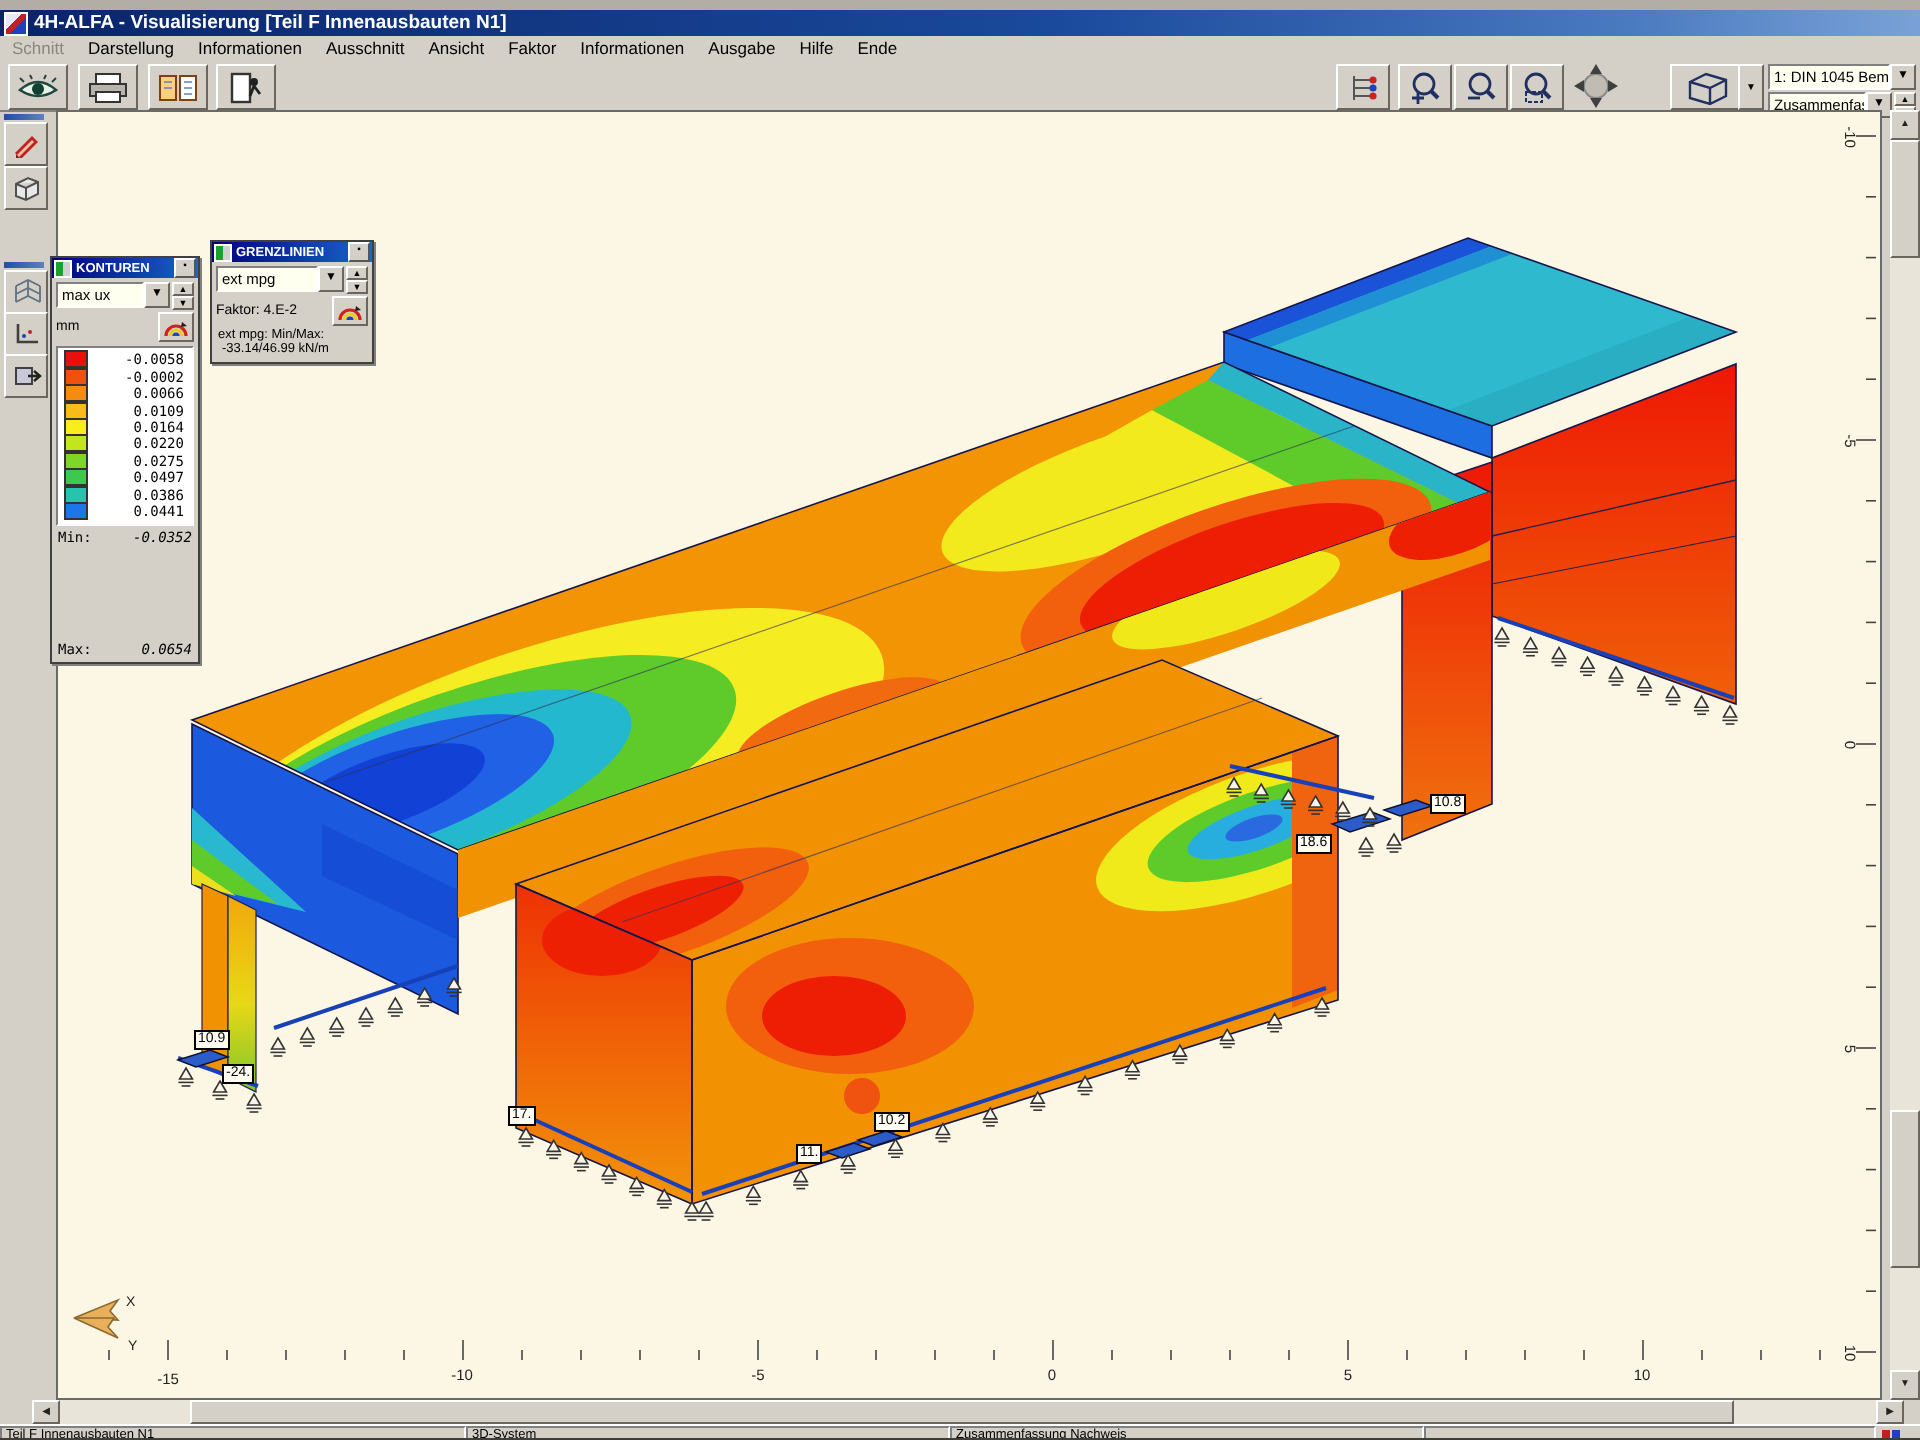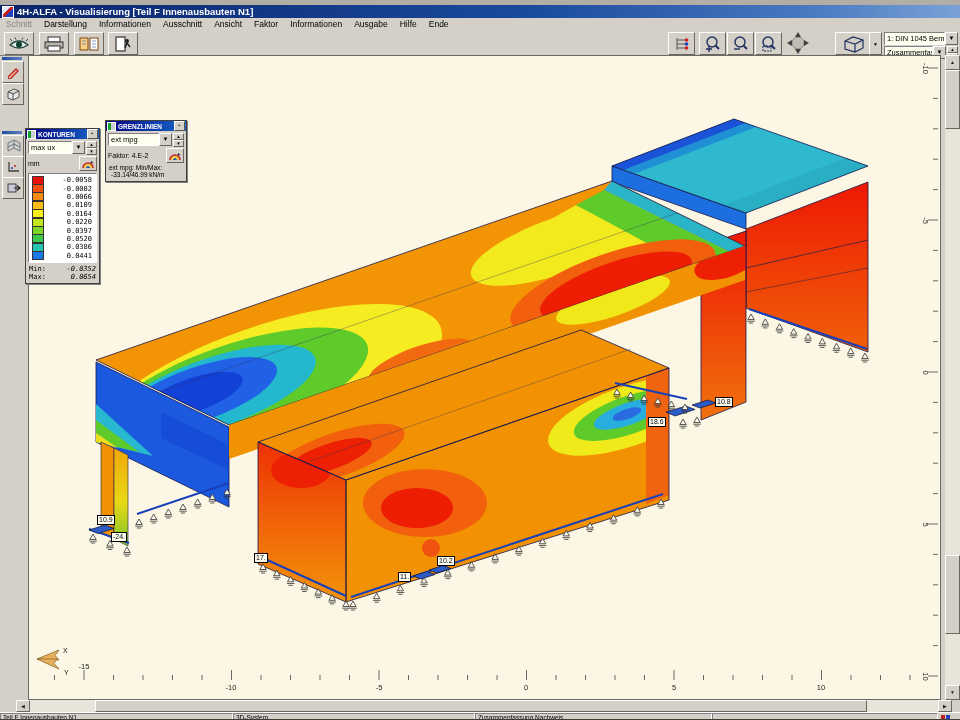--- a/index.html
+++ b/index.html
@@ -47,24 +47,24 @@
     font-size:6.5px;display:flex;align-items:center;padding:0 1px;gap:2px;}
   .ptitle .picon{width:7px;height:7px;background:
      linear-gradient(90deg,#18a030 50%,#d0d0d0 50%);border:1px solid #fff;}
   .ptitle .pclose{margin-left:auto;width:9px;height:8px;background:#d4d0c8;border:1px solid;
      border-color:#fff #555 #555 #fff;font-size:5px;line-height:7px;text-align:center;color:#000;}
   .prow{display:flex;align-items:center;margin:2px 2px 0 2px;gap:1px;}
   .rainbow-btn{width:16px;height:13px;background:#d4d0c8;border:1px solid;border-color:#fff #6a665e #6a665e #fff;
      display:flex;align-items:center;justify-content:center;}
   #legend-box{margin:2px 2px 0 2px;background:#fff;border:1px solid;border-color:#808080 #fff #fff #808080;
      padding:2px 1px;}
-  .leg-row{display:flex;align-items:center;height:8.4px;}
+  .leg-row{display:flex;align-items:flex-end;height:8.4px;}
   .leg-chip{width:10px;height:7px;border:0.5px solid #333;margin-left:2px;}
   .leg-val{flex:1;text-align:right;font-size:7px;font-family:"DejaVu Sans Mono",monospace;padding-right:3px;}
-  .minmax{display:flex;font-size:7px;font-family:"DejaVu Sans Mono",monospace;padding:0 3px;}
+  .minmax{display:flex;font-size:7px;font-family:"DejaVu Sans Mono",monospace;padding:0 3px;margin-top:48px;}
   .minmax span:last-child{margin-left:auto;font-style:italic;}
   
   .sb-btn{position:absolute;background:#d4d0c8;border:1px solid;border-color:#fff #6a665e #6a665e #fff;
      font-size:5px;text-align:center;color:#222;}
   .sb-track{position:absolute;background:#e8e4da;}
   .sb-thumb{position:absolute;background:#d4d0c8;border:1px solid;border-color:#fff #6a665e #6a665e #fff;}
   #statusbar{left:0;top:712px;width:960px;height:8px;background:#d4d0c8;display:flex;border-top:1px solid #fff;}
   .status-field{border:1px solid;border-color:#808080 #fff #fff #808080;font-size:6.5px;line-height:7px;
      padding-left:2px;white-space:nowrap;overflow:hidden;background:#d4d0c8;}
   #bottom-edge{left:0;top:719px;width:960px;height:1px;background:#403c38;}
@@ -470,21 +470,21 @@
   </svg>
 
   <div class="reaction-label" style="left:686px;top:341px">10.8</div>
   <div class="reaction-label" style="left:619px;top:361px">18.6</div>
   <div class="reaction-label" style="left:68px;top:459px">10.9</div>
   <div class="reaction-label" style="left:82px;top:476px">-24.</div>
   <div class="reaction-label" style="left:225px;top:497px">17.</div>
   <div class="reaction-label" style="left:369px;top:516px">11.</div>
   <div class="reaction-label" style="left:408px;top:500px">10.2</div>
 
-  <div class="rb-label" style="left:44px;top:606px">-15</div>
+  <div class="rb-label" style="left:44px;top:629px">-15</div>
   <div class="rb-label" style="left:191px;top:627px">-10</div>
   <div class="rb-label" style="left:339px;top:627px">-5</div>
   <div class="rb-label" style="left:486px;top:627px">0</div>
   <div class="rb-label" style="left:634px;top:627px">5</div>
   <div class="rb-label" style="left:781px;top:627px">10</div>
 
   <div class="rr-label" style="left:886px;top:8px">-10</div>
   <div class="rr-label" style="left:886px;top:160px">-5</div>
   <div class="rr-label" style="left:886px;top:312px">0</div>
   <div class="rr-label" style="left:886px;top:464px">5</div>
@@ -538,25 +538,25 @@
     <div class="leg-row">
         <div class="leg-chip" style="background-color: rgb(248, 238, 30);"></div>
         <div class="leg-val">0.0164</div>
       </div>
     <div class="leg-row">
         <div class="leg-chip" style="background-color: rgb(194, 229, 30);"></div>
         <div class="leg-val">0.0220</div>
       </div>
     <div class="leg-row">
         <div class="leg-chip" style="background-color: rgb(126, 214, 41);"></div>
-        <div class="leg-val">0.0397</div>
+        <div class="leg-val">0.0275</div>
       </div>
     <div class="leg-row">
         <div class="leg-chip" style="background-color: rgb(60, 201, 78);"></div>
-        <div class="leg-val">0.0520</div>
+        <div class="leg-val">0.0497</div>
       </div>
     <div class="leg-row">
         <div class="leg-chip" style="background-color: rgb(38, 195, 174);"></div>
         <div class="leg-val">0.0386</div>
       </div>
     <div class="leg-row">
         <div class="leg-chip" style="background-color: rgb(27, 118, 232);"></div>
         <div class="leg-val">0.0441</div>
       </div>
   </div>

